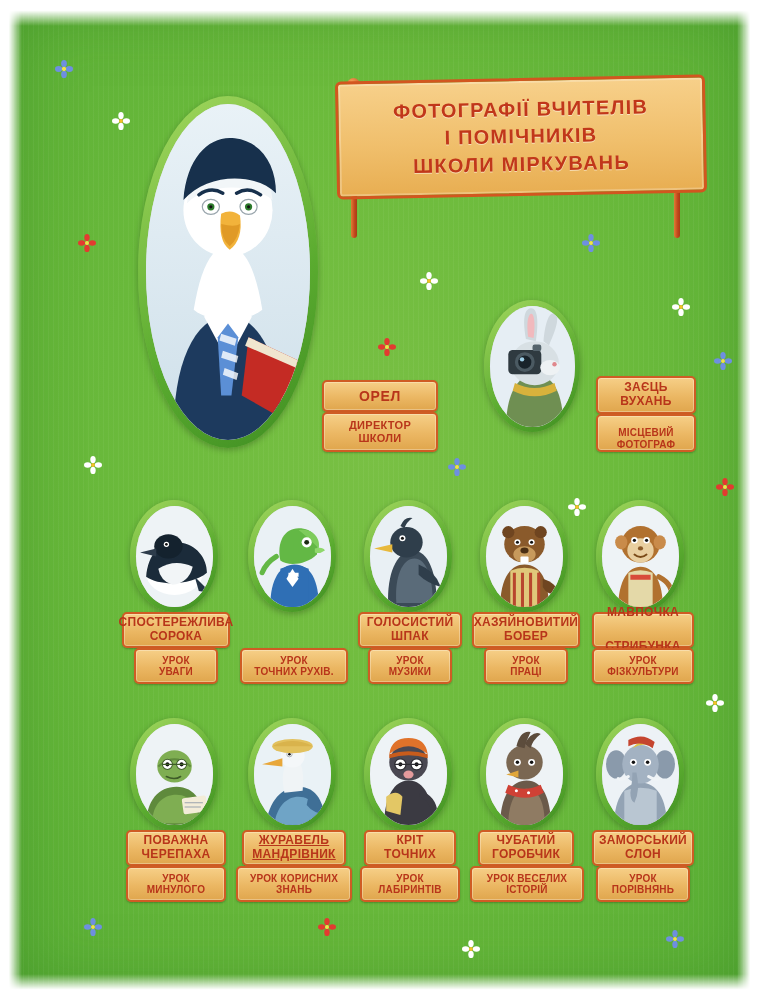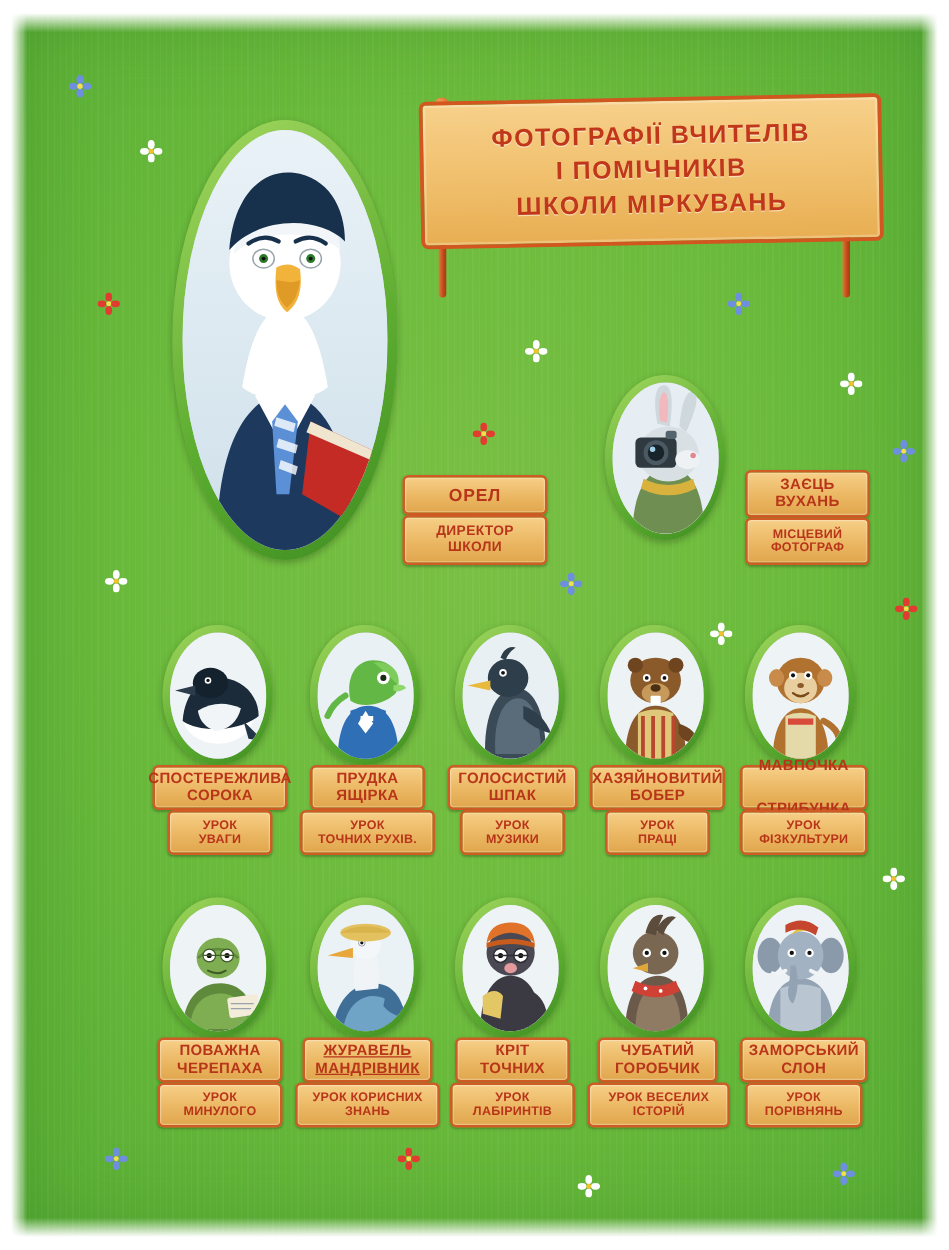--- a/index.html
+++ b/index.html
@@ -476,21 +476,21 @@
 
         <path d="M24 70 q18 9 36 0 l2 7 q-20 10 -40 0 z" fill="#d8b23c"></path>
       </svg>
     </div>
   </div>
 
   <div class="plaque" style="left:596px; top:376px; width:96px; height:34px;">
     <span class="ln plaque-name">ЗАЄЦЬ</span>
     <span class="ln plaque-name">ВУХАНЬ</span>
   </div>
-  <div class="plaque" style="left:596px; top:414px; width:96px; height:34px;">
+  <div class="plaque" style="left:596px; top:414px; width:96px; height:34px;justify-content:flex-end;">
     <span class="ln plaque-role">МІСЦЕВИЙ</span>
     <span class="ln plaque-role">ФОТОГРАФ</span>
   </div>
 
   <div class="portrait small" style="left:130px; top:500px; width:88px; height:112px;">
     <div class="inner">
       <svg viewBox="0 0 76 100" preserveAspectRatio="xMidYMid slice" aria-hidden="true">
         <rect width="76" height="100" fill="#eef3f6"></rect>
         <ellipse cx="38" cy="66" rx="28" ry="22" fill="#ffffff"></ellipse>
         <path d="M10 70 C12 46 26 34 42 36 C60 38 70 52 70 66 C56 78 24 80 10 70 Z" fill="#1b2b3a"></path>
@@ -521,24 +521,20 @@
         <path d="M34 66 h10 v4 h-10 z" fill="#ffffff"></path>
         <path d="M38 62 L44 72 L38 80 L32 72 Z" fill="#ffffff"></path>
         <path d="M26 54 C22 36 30 22 44 22 C58 22 66 32 62 48 C52 58 34 60 26 54 Z" fill="#63b845"></path>
         <path d="M44 24 C56 22 66 30 64 42 C56 34 50 28 44 24 Z" fill="#7ecc5c"></path>
         <circle cx="52" cy="36" r="5" fill="#ffffff"></circle>
         <circle cx="52" cy="36" r="2.4" fill="#1b2b12"></circle>
         <path d="M60 42 q8 -2 10 2 q-6 4 -10 2 z" fill="#8fd86c"></path>
         <path d="M22 50 q-10 6 -14 16" stroke="#63b845" stroke-width="5" fill="none" stroke-linecap="round"></path>
       </svg>
     </div>
-  </div>
-  <div class="plaque" style="left:248px; top:612px; width:88px; height:32px;">
-    <span class="ln plaque-name">ПРУДКА</span>
-    <span class="ln plaque-name">ЯЩІРКА</span>
   </div>
   <div class="plaque" style="left:240px; top:648px; width:104px; height:32px;">
     <span class="ln plaque-role">УРОК</span>
     <span class="ln plaque-role">ТОЧНИХ РУХІВ.</span>
   </div>
 
   <div class="portrait small" style="left:364px; top:500px; width:88px; height:112px;">
     <div class="inner">
       <svg viewBox="0 0 76 100" preserveAspectRatio="xMidYMid slice" aria-hidden="true">
         <rect width="76" height="100" fill="#e9f0f4"></rect>

